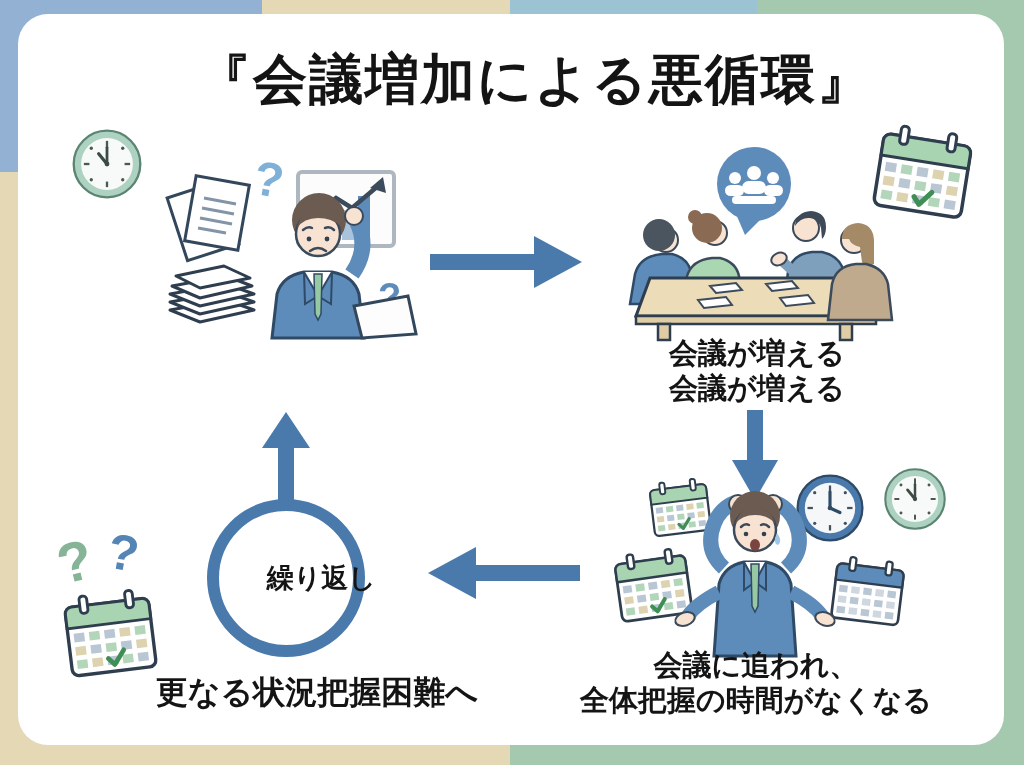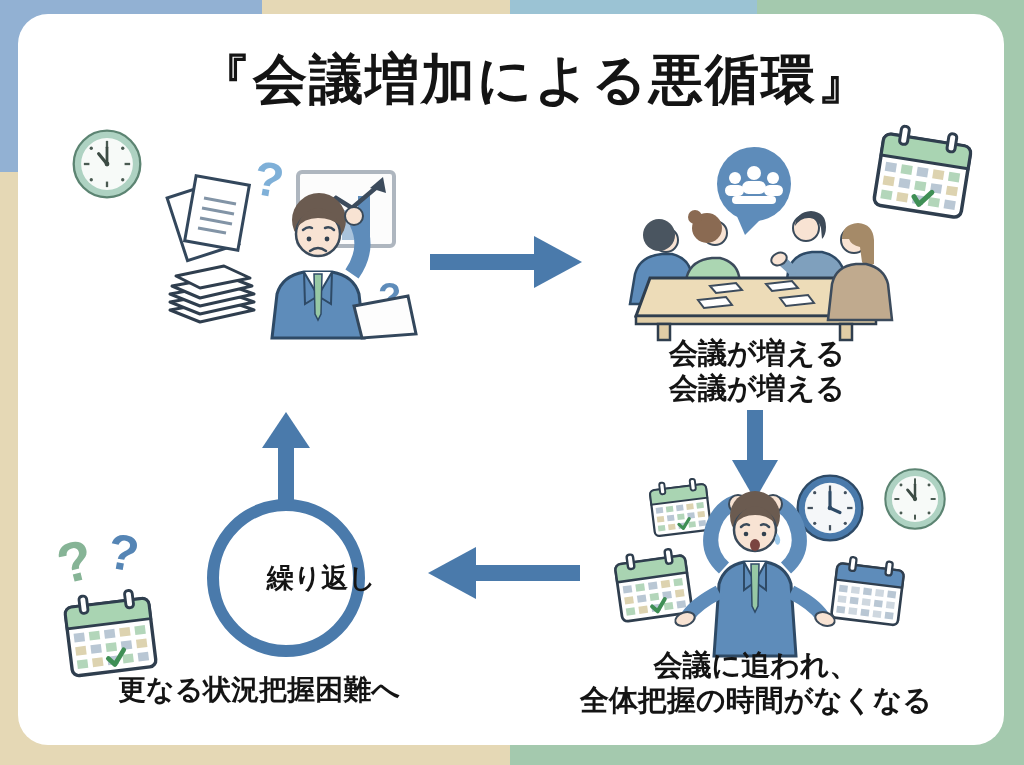--- a/index.html
+++ b/index.html
@@ -19,22 +19,22 @@
   }
   .step-label{
     position:absolute;text-align:center;font-weight:800;color:#141414;
     font-size:29px;line-height:35px;
   }
   .loop-label{
     position:absolute;text-align:right;font-weight:800;color:#141414;
     font-size:27px;line-height:30px;
   }
   .caption{
-    position:absolute;text-align:left;font-weight:800;color:#141414;
-    font-size:28px;
+    position:absolute;text-align:right;font-weight:800;color:#141414;
+    font-size:32px;
   }
   .qm{position:absolute;font-weight:900;line-height:1;}
   svg{position:absolute;overflow:visible;}
   svg.defs{position:absolute;width:0;height:0;overflow:hidden;}
 </style>
 </head>
 <body>
 
 <div class="stage">
 

